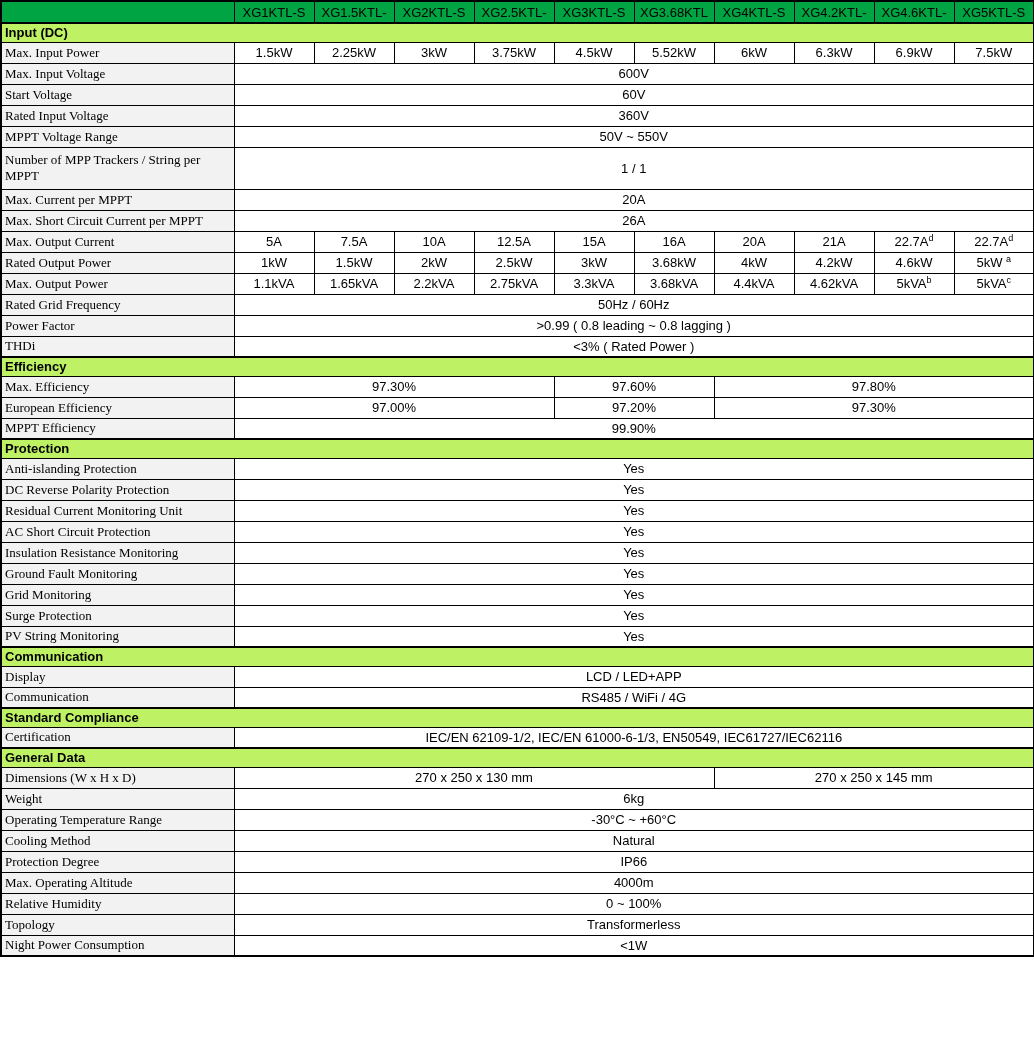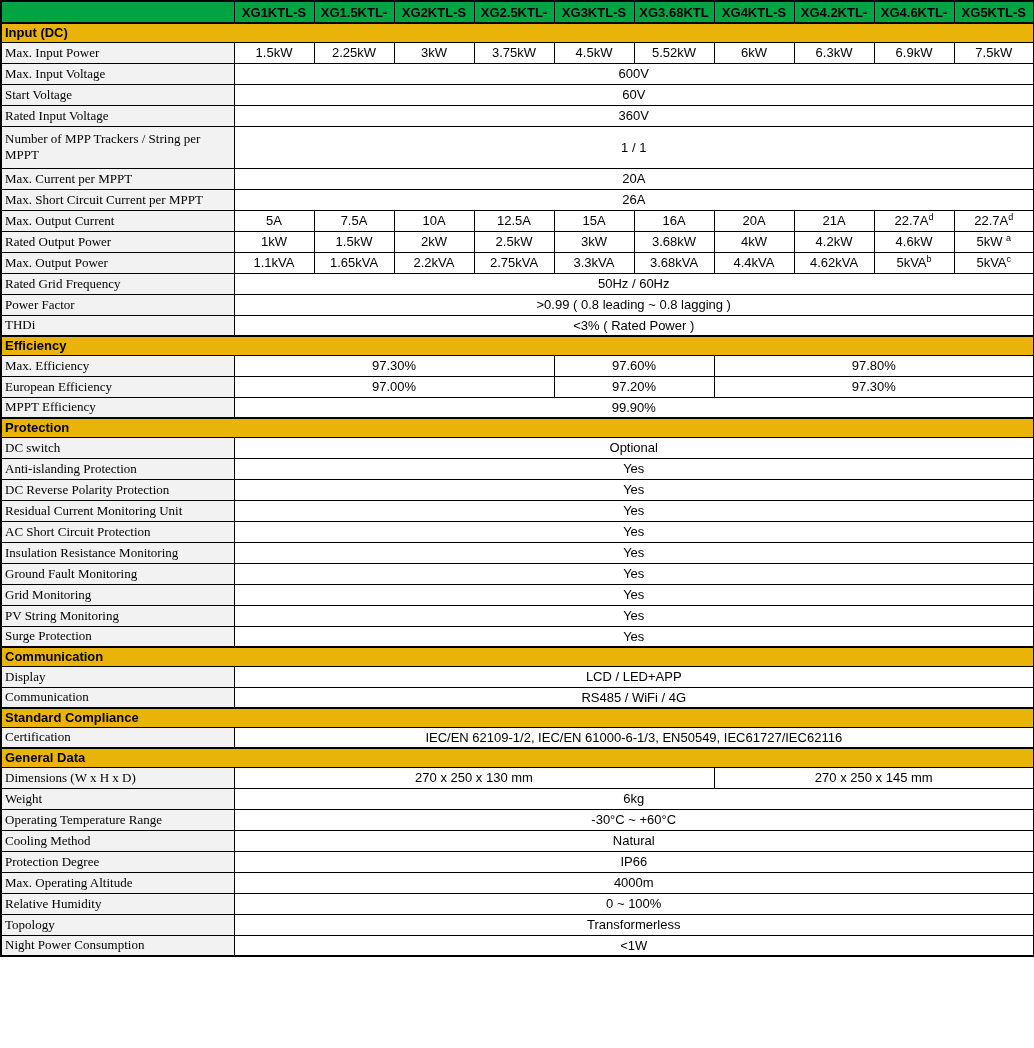--- a/index.html
+++ b/index.html
@@ -16,30 +16,30 @@
   td {
     border: 1px solid var(--border-color, #000);
     padding: 0 3px;
     height: 21px;
     overflow: hidden;
     white-space: nowrap;
     vertical-align: middle;
   }
   tr.model-header-row td {
     background: var(--header-green, #00a442);
-    font-weight: 700;
+    font-weight: 400;
     text-align: center;
     height: 22px;
     border-bottom: 2px solid var(--border-color, #000);
     border-top: 2px solid var(--border-color, #000);
   }
   tr.section-row td {
     font-weight: 700;
     text-align: left;
-    background: #eab308;
+    background: #bef264;
     height: 19px;
     border-top: 2px solid var(--border-color, #000);
     border-bottom: 1px solid var(--border-color, #000);
   }
   td.label-cell {
     background: var(--label-bg, #f2f2f2);
     text-align: left;
     font-family: Liberation Serif, serif;
   }
   td.value-cell { text-align: center; background: #fff; }
@@ -100,20 +100,24 @@
         <td class="value-cell" colspan="10">600V</td>
       </tr>
       <tr class="data-row">
         <td class="label-cell">Start Voltage</td>
         <td class="value-cell" colspan="10">60V</td>
       </tr>
       <tr class="data-row">
         <td class="label-cell">Rated Input Voltage</td>
         <td class="value-cell" colspan="10">360V</td>
       </tr>
+      <tr class="data-row">
+        <td class="label-cell">MPPT Voltage Range</td>
+        <td class="value-cell" colspan="10">50V ~ 550V</td>
+      </tr>
       <tr class="data-row tall">
         <td class="label-cell">Number of MPP Trackers / String per MPPT</td>
         <td class="value-cell" colspan="10">1 / 1</td>
       </tr>
       <tr class="data-row">
         <td class="label-cell">Max. Current per MPPT</td>
         <td class="value-cell" colspan="10">20A</td>
       </tr>
       <tr class="data-row">
         <td class="label-cell">Max. Short Circuit Current per MPPT</td>
@@ -186,24 +190,20 @@
         <td class="value-cell" colspan="4">97.30%</td>
       </tr>
       <tr class="data-row">
         <td class="label-cell">MPPT Efficiency</td>
         <td class="value-cell" colspan="10">99.90%</td>
       </tr>
       <tr class="section-row">
         <td class="section-cell" colspan="11">Protection</td>
       </tr>
       <tr class="data-row">
-        <td class="label-cell">DC switch</td>
-        <td class="value-cell" colspan="10">Optional</td>
-      </tr>
-      <tr class="data-row">
         <td class="label-cell">Anti-islanding Protection</td>
         <td class="value-cell" colspan="10">Yes</td>
       </tr>
       <tr class="data-row">
         <td class="label-cell">DC Reverse Polarity Protection</td>
         <td class="value-cell" colspan="10">Yes</td>
       </tr>
       <tr class="data-row">
         <td class="label-cell">Residual Current Monitoring Unit</td>
         <td class="value-cell" colspan="10">Yes</td>
@@ -218,25 +218,25 @@
       </tr>
       <tr class="data-row">
         <td class="label-cell">Ground Fault Monitoring</td>
         <td class="value-cell" colspan="10">Yes</td>
       </tr>
       <tr class="data-row">
         <td class="label-cell">Grid Monitoring</td>
         <td class="value-cell" colspan="10">Yes</td>
       </tr>
       <tr class="data-row">
+        <td class="label-cell">Surge Protection</td>
+        <td class="value-cell" colspan="10">Yes</td>
+      </tr>
+      <tr class="data-row">
         <td class="label-cell">PV String Monitoring</td>
-        <td class="value-cell" colspan="10">Yes</td>
-      </tr>
-      <tr class="data-row">
-        <td class="label-cell">Surge Protection</td>
         <td class="value-cell" colspan="10">Yes</td>
       </tr>
       <tr class="section-row">
         <td class="section-cell" colspan="11">Communication</td>
       </tr>
       <tr class="data-row">
         <td class="label-cell">Display</td>
         <td class="value-cell" colspan="10">LCD / LED+APP</td>
       </tr>
       <tr class="data-row">

